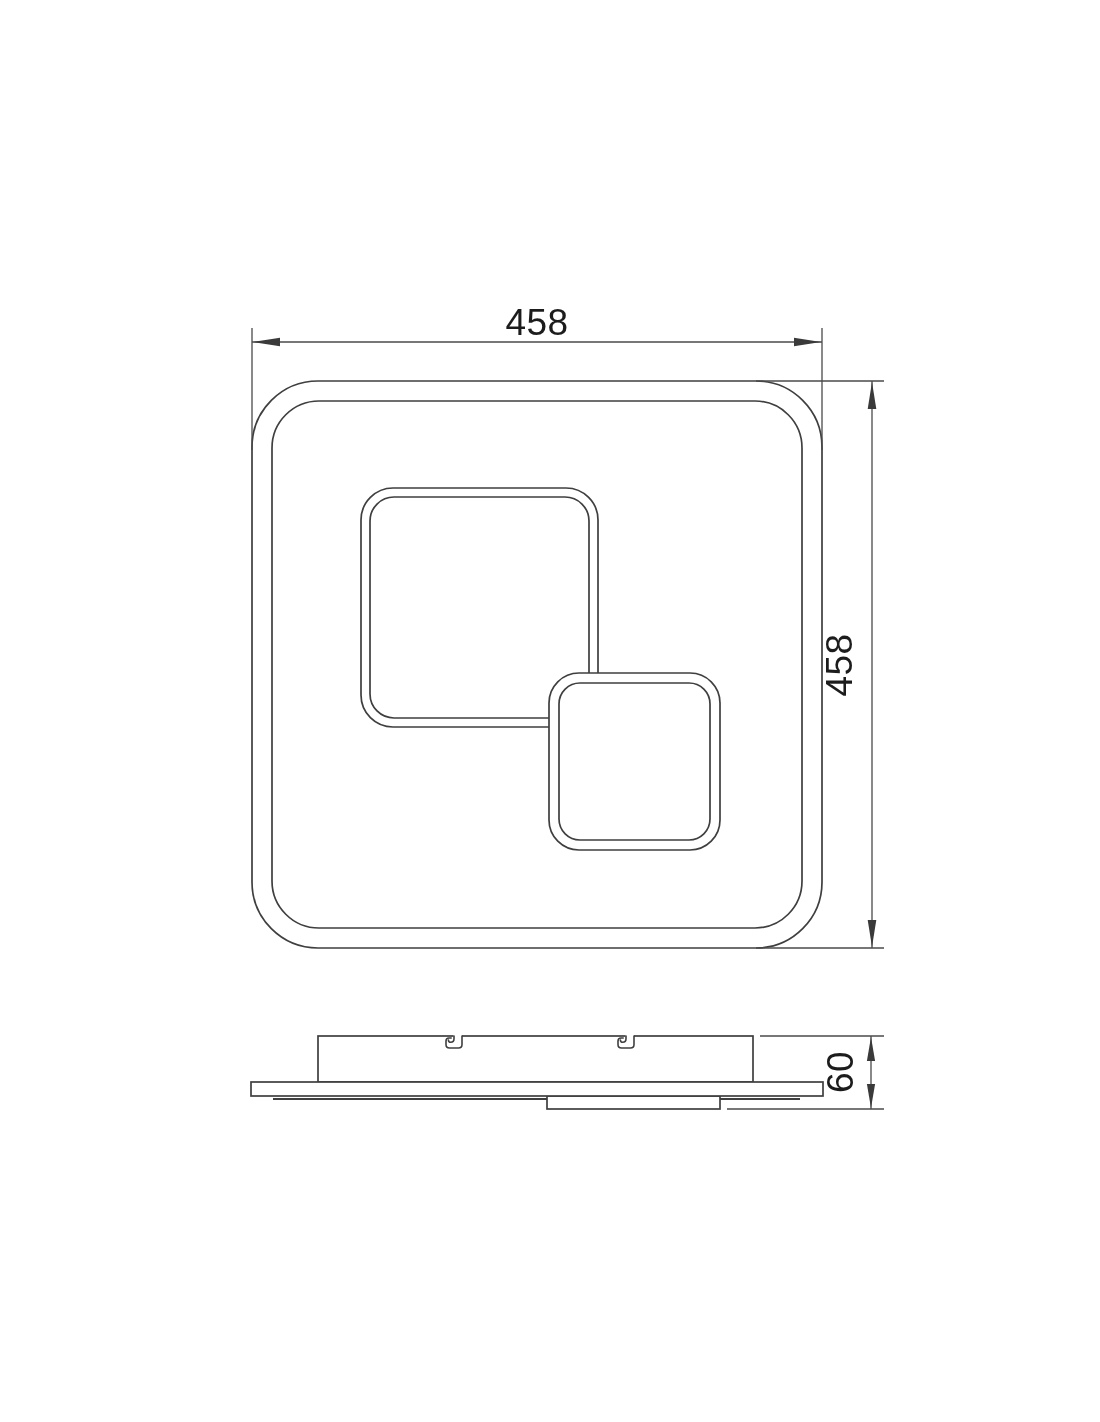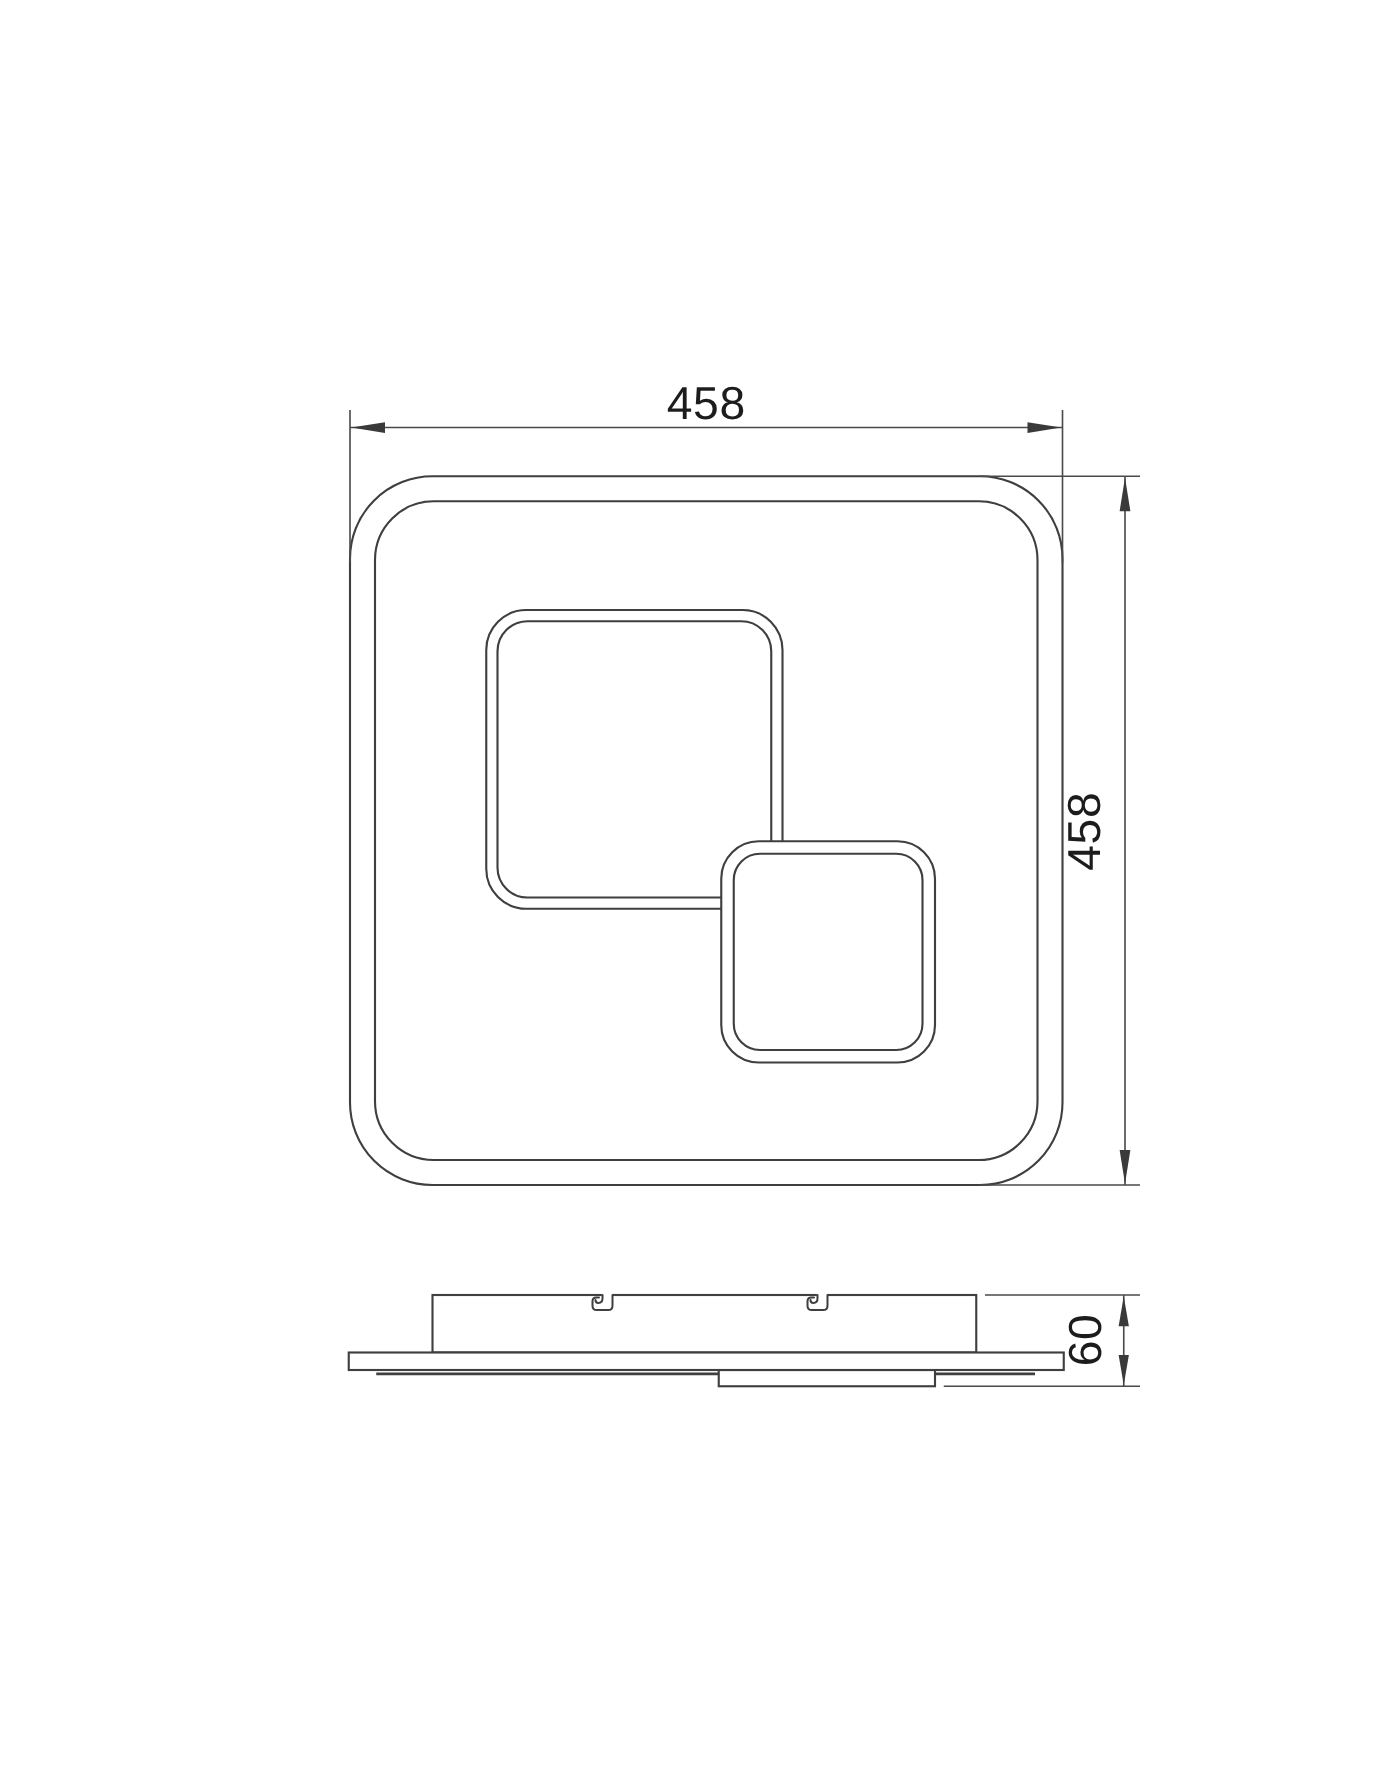--- a/index.html
+++ b/index.html
@@ -7,21 +7,20 @@
     padding: 0;
     background: #ffffff;
   }
   .canvas {
     position: relative;
     width: 901px;
     height: 1422px;
     background: #ffffff;
     overflow: hidden;
     font-family: "Liberation Sans", sans-serif;
-    margin-left: 28px;
   }
   svg .obj {
     fill: none;
     stroke: #3f3f3f;
     stroke-width: 1.7;
   }
   svg .obj-fill {
     fill: #ffffff;
     stroke: #3f3f3f;
     stroke-width: 1.7;

